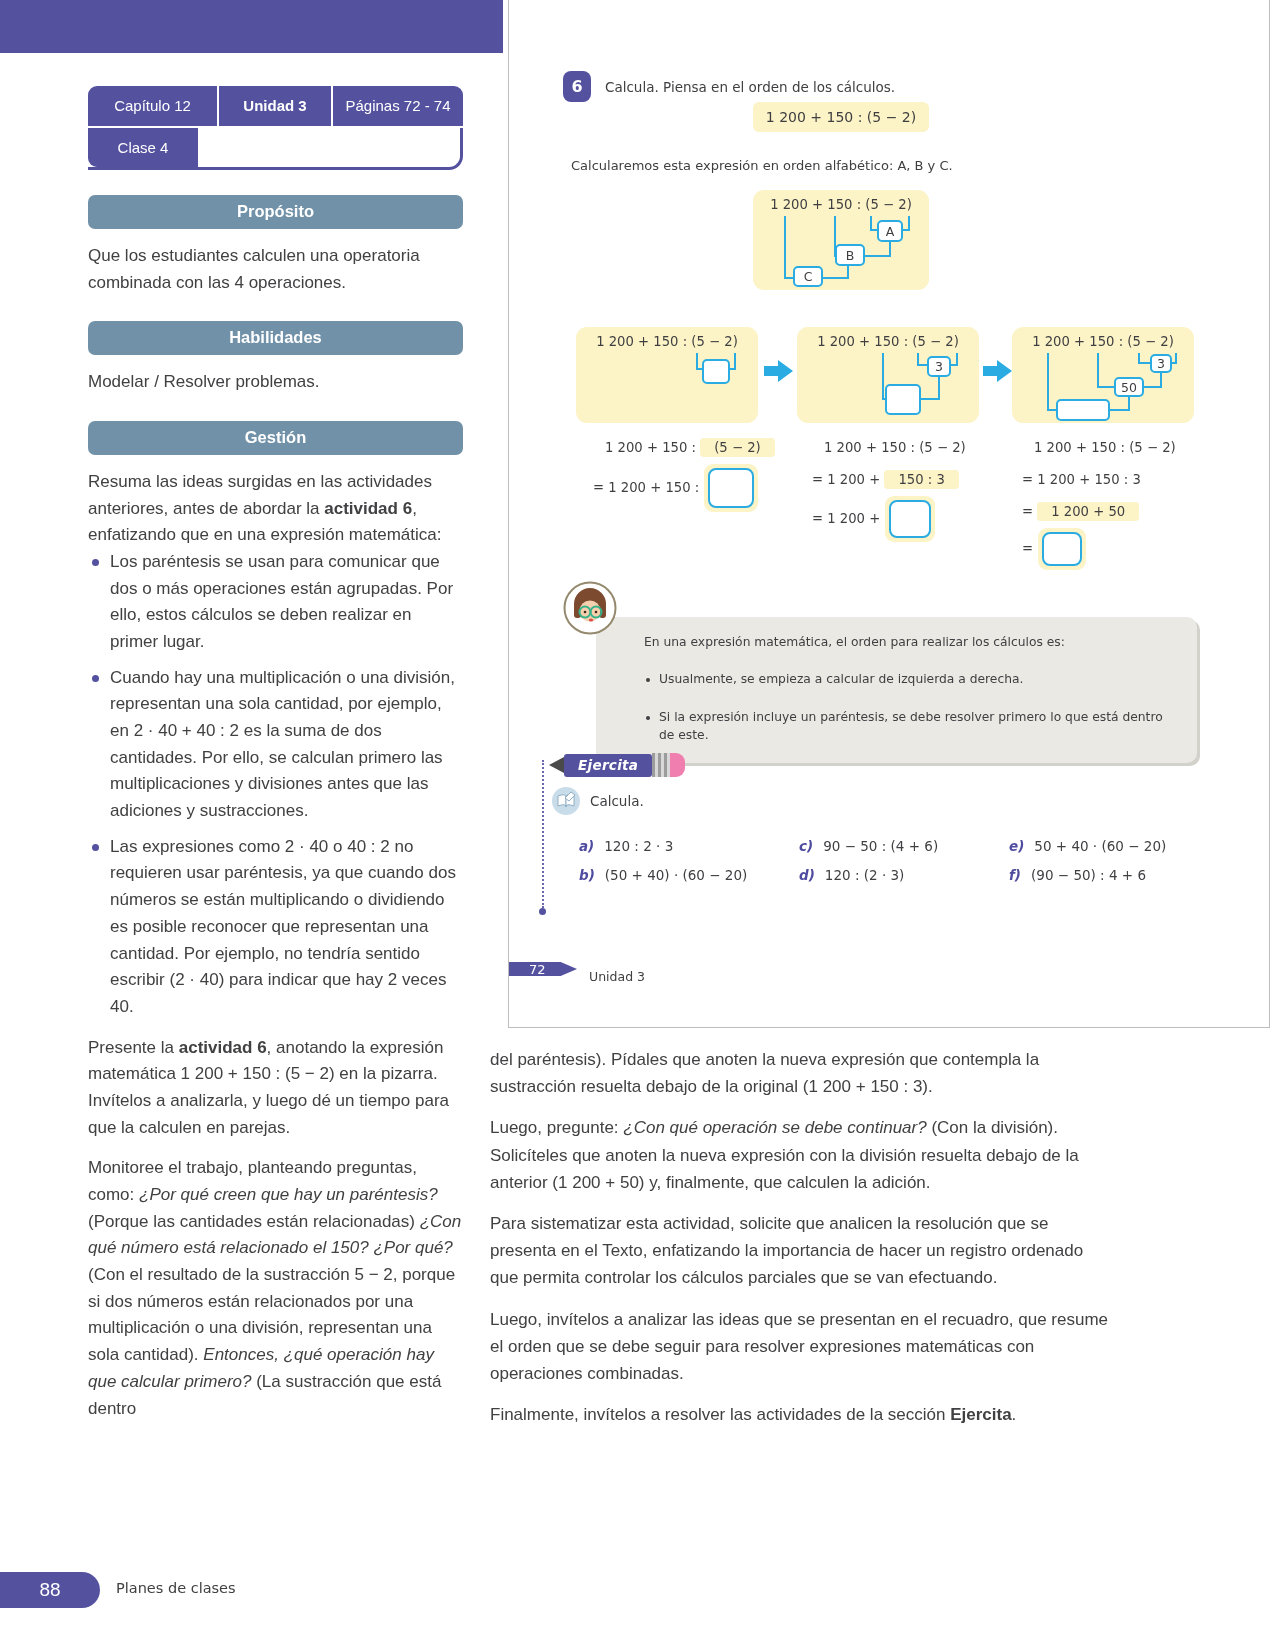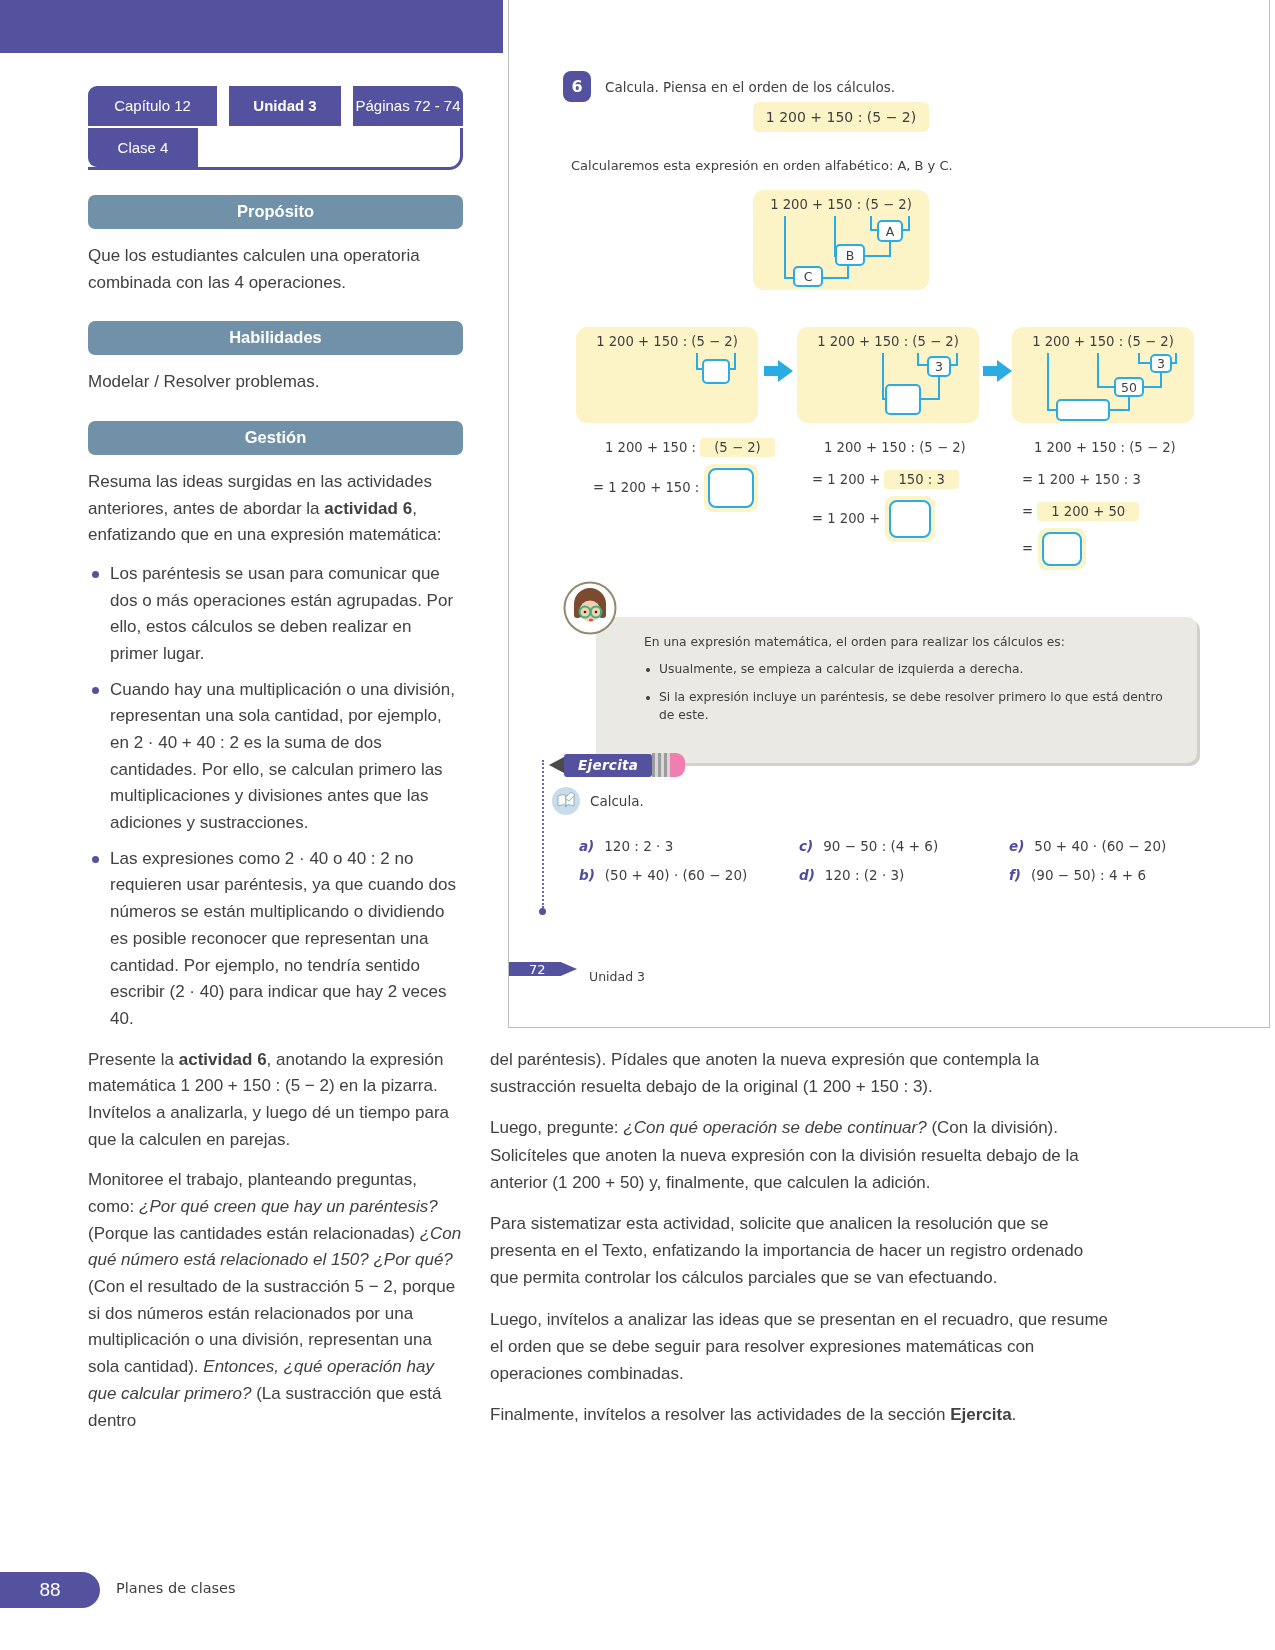--- a/index.html
+++ b/index.html
@@ -2,30 +2,30 @@
 <html><head>
 <meta charset="utf-8">
 <style>
   *{margin:0;padding:0;box-sizing:border-box}
   html,body{background:#ffffff}
   body{width:1275px;height:1650px;position:relative;font-family:"Liberation Sans",sans-serif;color:#414042;overflow:hidden}
   .topbar{position:absolute;left:0;top:0;width:503px;height:53px;background:#54519f}
 
   
   .leftcol{position:absolute;left:88px;top:86px;width:375px;font-size:17px;line-height:1.57}
-  .hrow1{display:flex;gap:12px;font-size:15px}
+  .hrow1{display:flex;gap:2px;font-size:15px}
   .hcell{background:#54519f;color:#fff;text-align:center;padding:8px 0}
   .c1{width:129px;border-radius:9px 0 0 0}
   .c2{width:112px;font-weight:bold}
   .c3{flex:1;border-radius:0 9px 0 0}
   .hrow2{display:flex;margin-top:2px;border-bottom:3px solid #54519f;border-right:3px solid #54519f;border-radius:0 0 14px 0}
   .c4{width:110px;background:#54519f;color:#fff;text-align:center;padding:8px 0;font-size:15px;border-radius:0 0 0 9px}
   .htitle{flex:1;display:flex;align-items:center;justify-content:center;color:#54519f;font-size:15.5px}
   .secbar{margin:25px 0 14px;background:#7191a8;color:#fff;font-weight:bold;text-align:center;font-size:16.5px;padding:4px 0;border-radius:7px}
-  .bullets{margin-top:12px}
+  .bullets{}
   .bullet{display:flex;margin-bottom:9px}
   .dot{width:7px;height:7px;border-radius:50%;background:#54519f;margin:10px 11px 0 4px;flex:none}
   .btext{flex:1}
   .gpara{margin-top:14px}
   .rb{font-weight:bold}
   .ri{font-style:italic}
 
   
   .tbpage{position:absolute;left:508px;top:0;width:762px;height:1028px;background:#fff;
           border:1px solid #bdbdbd;border-top:none;font-family:"DejaVu Sans",sans-serif;color:#3f3f42;font-size:14px}
@@ -51,21 +51,21 @@
   .wc1{left:84px;top:432px}.wc2{left:303px;top:432px}.wc3{left:513px;top:432px}
   .ind{margin-left:12px}
   .hl{background:#fcf3c6;border-radius:4px;padding:2px 14px}
   .boxwrap{display:inline-block;background:#fcf3c6;border-radius:9px;padding:4px;vertical-align:middle;margin-left:5px}
   .ebox{display:block;background:#fff;border:2px solid #2aace2;border-radius:8px}
   .eb1{width:46px;height:40px}.eb2{width:42px;height:38px}.eb3{width:40px;height:34px}
 
   .avatar{position:absolute;left:54px;top:578px;z-index:4}
   .tip{position:absolute;left:87px;top:617px;width:601px;height:146px;background:#eae9e3;border-radius:10px;
        box-shadow:3px 3px 0 #d2d1ca;padding:16px 18px 10px 48px;font-size:12.3px;line-height:1.5}
-  .tip-bullet{display:flex;margin-top:9px}
+  .tip-bullet{display:flex;margin-top:19px}
   .tdot{width:4px;height:4px;border-radius:50%;background:#3f3f42;margin:8px 9px 0 2px;flex:none}
 
   .ej-dotline{position:absolute;left:33px;top:760px;height:148px;border-left:2px dotted #6b67b0}
   .ej-enddot{position:absolute;left:30px;top:908px;width:7px;height:7px;border-radius:50%;background:#54519f}
   .ej-banner{position:absolute;left:40px;top:752px;display:flex;align-items:center;height:26px}
   .ej-tip{width:0;height:0;border-top:8px solid transparent;border-bottom:8px solid transparent;border-right:15px solid #4a4a4a}
   .ej-body{background:#54519f;color:#fff;font-weight:bold;font-style:italic;font-size:13.5px;
            padding:3px 14px 4px;border-radius:3px;letter-spacing:.3px}
   .ej-stripes{width:18px;height:24px;background:repeating-linear-gradient(90deg,#9c9c9c 0 3px,#d8d8d8 3px 6px)}
   .ej-eraser{width:15px;height:24px;background:#f07fb0;border-radius:0 9px 9px 0}

